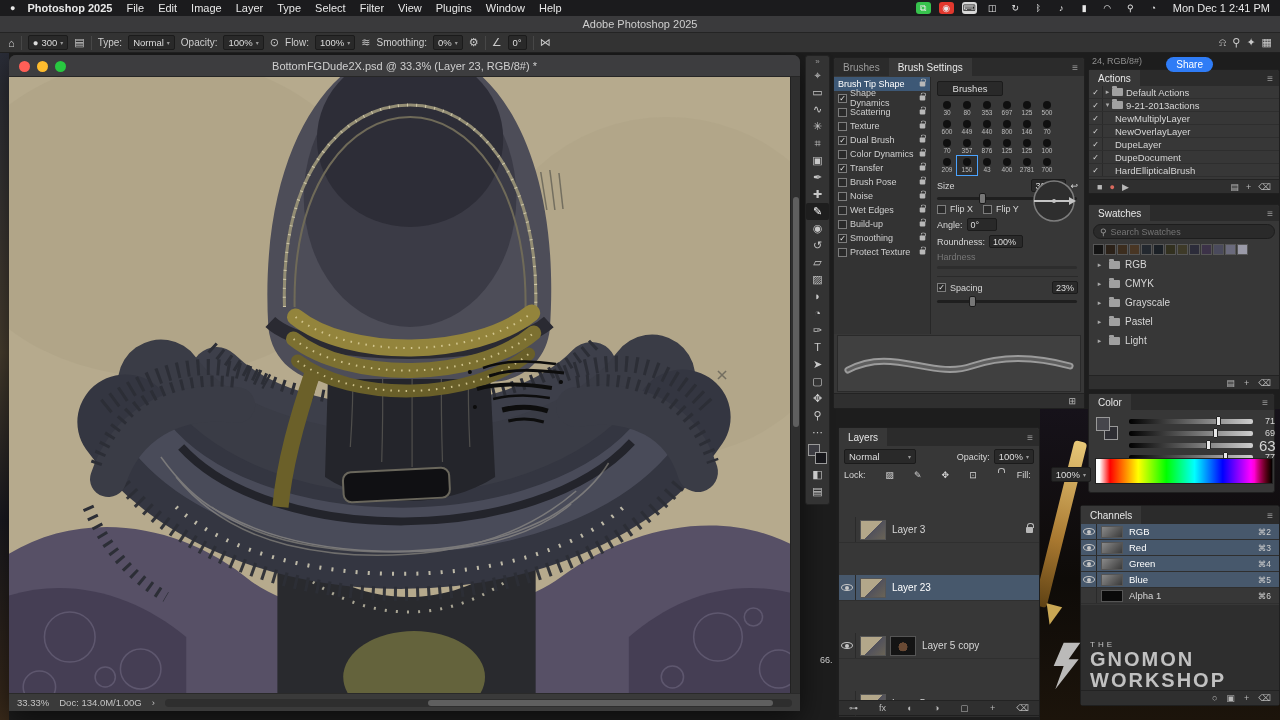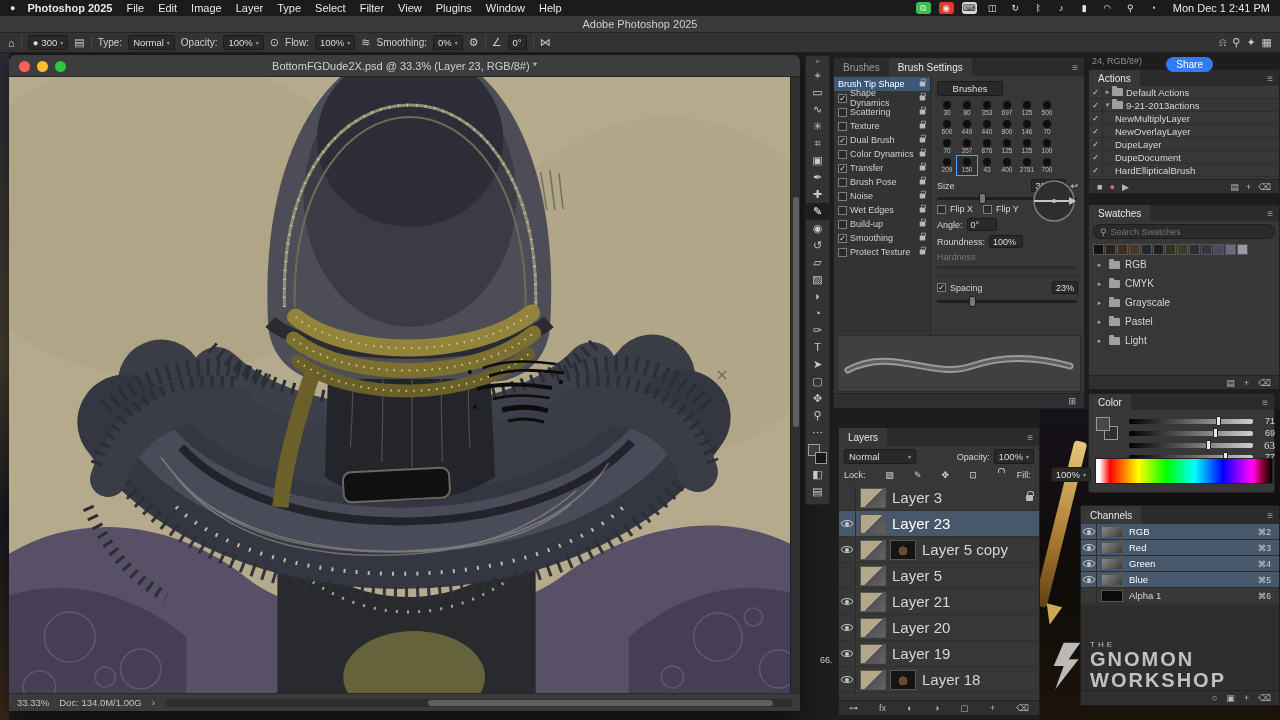--- a/index.html
+++ b/index.html
@@ -110,21 +110,21 @@
   .tipgrid { display:grid; grid-template-columns:repeat(6,20px); margin-top:3px; }
   .tip-cell { width:20px; height:19px; display:flex; flex-direction:column; align-items:center; justify-content:center; }
   .tip-cell.sel { outline:1px solid #4aa3ff; background:#2e2e2e; }
   .tip-dot { width:8px; height:8px; border-radius:50%; background:#0f0f0f; }
   .tip-num { font-size:6.5px; color:#bbb; line-height:7px; }
   .bp-prev { position:absolute; left:3px; right:3px; bottom:16px; height:57px; background:#404040; border:1px solid #2a2a2a; }
   .dim { color:#777; }
   .bp-line { display:flex; align-items:center; gap:4px; margin-top:4px; }
 
   
-  .lr-row { height:26px; display:flex; align-items:center; border-bottom:1px solid #2f2f2f; font-size:15px; }
+  .lr-row { height:26px; display:flex; align-items:center; border-bottom:1px solid #2f2f2f; font-size:10px;margin-top:32px; }
   .lr-row.sel { background:#47586c; color:#fff; }
   .eyewell { width:17px; align-self:stretch; border-right:1px solid #2a2a2a; display:flex; align-items:center; justify-content:center; flex:none; }
   .lthumb { width:26px; height:20px; border:1px solid #555; margin-left:4px; flex:none;
     background:linear-gradient(135deg,#b3a78a 50%,#51515c 51%,#6a6456); }
   .lmask { width:26px; height:20px; border:1px solid #555; margin-left:4px; flex:none;
     background:radial-gradient(circle at 50% 55%, #6a4a34 0 28%, #141414 30%); }
   .lr-name { margin-left:6px; white-space:nowrap; }
   .lr-lock { margin-left:auto; margin-right:6px; }
 
   
@@ -903,21 +903,21 @@
     <div style="display:flex; align-items:center; gap:6px; height:10px; margin-top:2px;justify-content:space-between;">
       <div class="col-track" style="flex:1;">
           <span class="col-thumb" style="left:68%"></span>
         </div>
       <span style="width:16px; font-size:9px; text-align:right;">69</span>
     </div>
     <div style="display:flex; align-items:center; gap:6px; height:10px; margin-top:2px;">
       <div class="col-track" style="flex:1;">
           <span class="col-thumb" style="left:62%"></span>
         </div>
-      <span style="width:16px; font-size:11px; text-align:right;font-family:Liberation Serif, serif;">63</span>
+      <span style="width:16px; font-size:15px; text-align:right;">63</span>
     </div>
     <div style="display:flex; align-items:center; gap:6px; height:10px; margin-top:2px;">
       <div class="col-track" style="flex:1;">
           <span class="col-thumb" style="left:76%"></span>
         </div>
       <span style="width:16px; font-size:9px; text-align:right;">77</span>
     </div>
   </div>
   <div class="spectrum"></div>
 </div>

